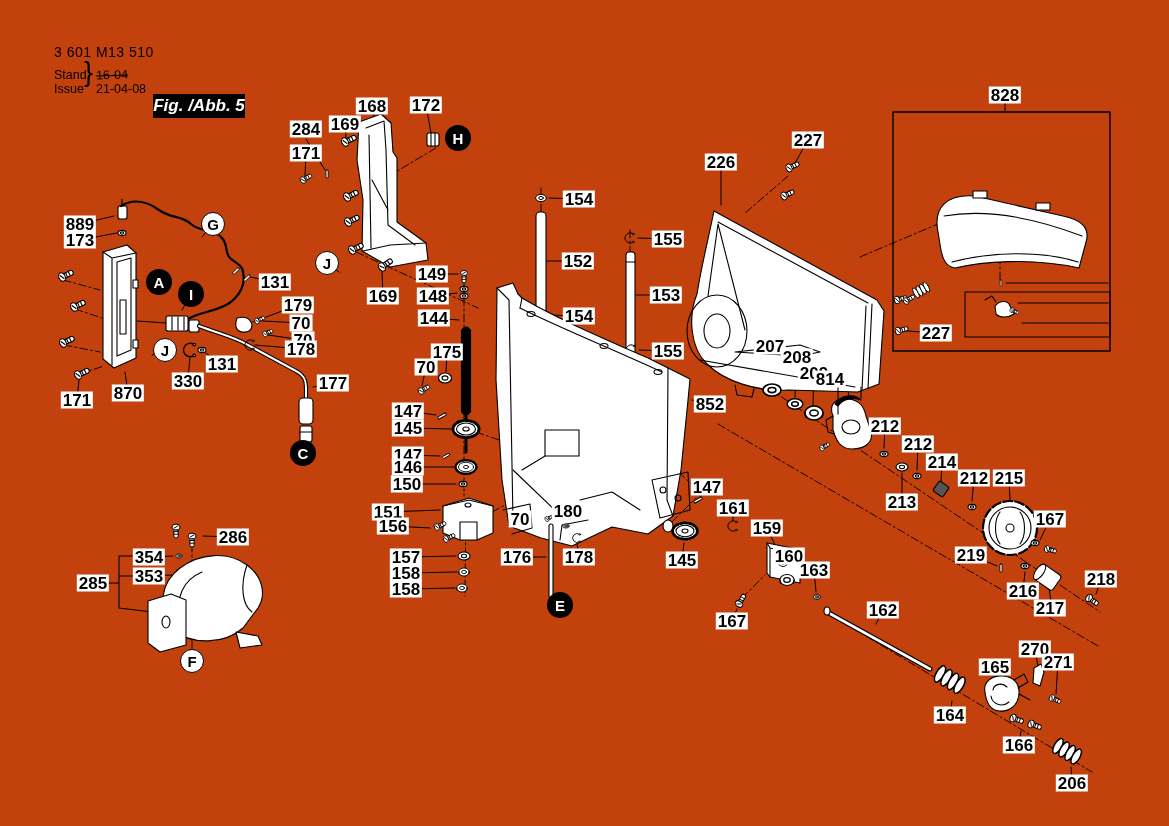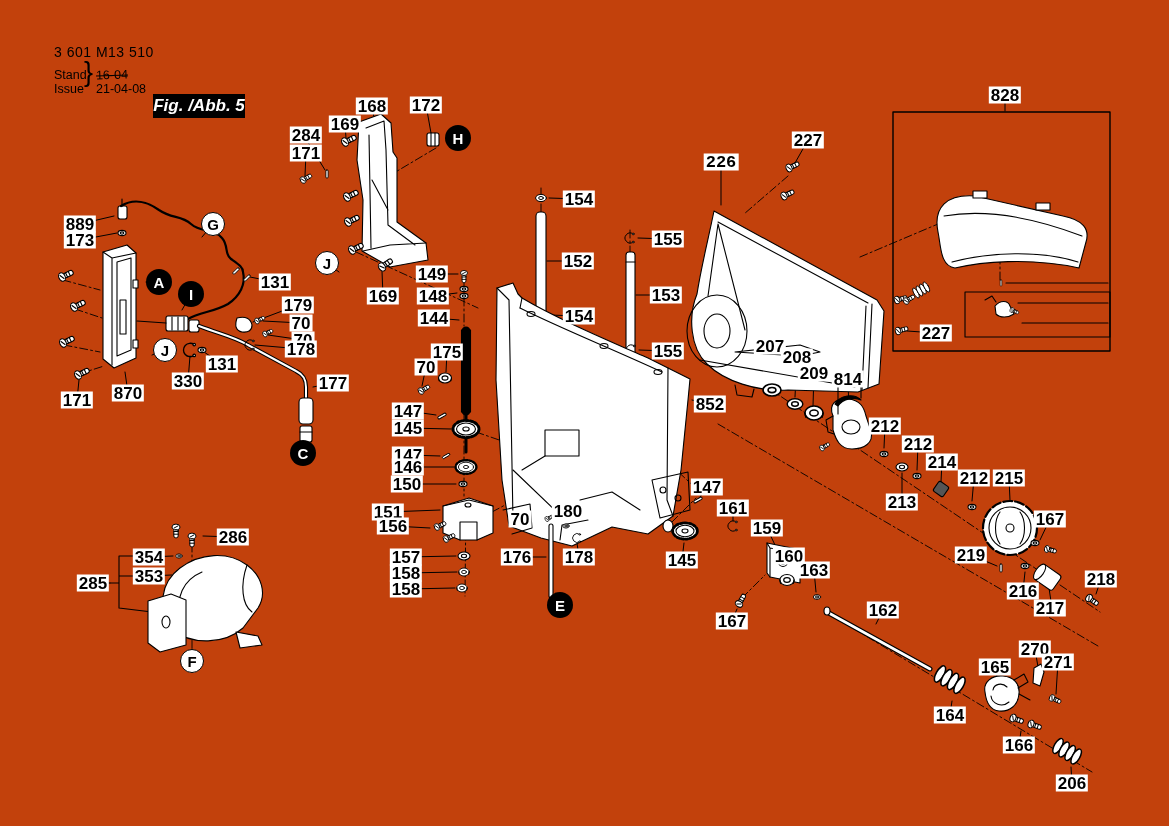--- a/index.html
+++ b/index.html
@@ -445,21 +445,21 @@
     <div class="part-label" style="left: 275px; top: 282px;">131</div>
     <div class="part-label" style="left: 298px; top: 305px;">179</div>
     <div class="part-label" style="left: 301px; top: 323px;">70</div>
     <div class="part-label" style="left: 303px; top: 340px;">70</div>
     <div class="part-label" style="left: 301px; top: 349px;">178</div>
     <div class="part-label" style="left: 222px; top: 364px;">131</div>
     <div class="part-label" style="left: 188px; top: 381px;">330</div>
     <div class="part-label" style="left: 333px; top: 383px;">177</div>
     <div class="part-label" style="left: 128px; top: 393px;">870</div>
     <div class="part-label" style="left: 77px; top: 400px;">171</div>
-    <div class="part-label" style="left: 306px; top: 135px;">284</div>
+    <div class="part-label" style="left: 306px; top: 129px;">284</div>
     <div class="part-label" style="left: 306px; top: 153px;">171</div>
     <div class="part-label" style="left: 345px; top: 124px;">169</div>
     <div class="part-label" style="left: 372px; top: 106px;">168</div>
     <div class="part-label" style="left: 426px; top: 105px;">172</div>
     <div class="part-label" style="left: 383px; top: 296px;">169</div>
     <div class="part-label" style="left: 432px; top: 274px;">149</div>
     <div class="part-label" style="left: 433px; top: 296px;">148</div>
     <div class="part-label" style="left: 434px; top: 318px;">144</div>
     <div class="part-label" style="left: 447px; top: 352px;">175</div>
     <div class="part-label" style="left: 426px; top: 367px;">70</div>
@@ -472,28 +472,28 @@
     <div class="part-label" style="left: 393px; top: 526px;">156</div>
     <div class="part-label" style="left: 406px; top: 557px;">157</div>
     <div class="part-label" style="left: 406px; top: 573px;">158</div>
     <div class="part-label" style="left: 406px; top: 589px;">158</div>
     <div class="part-label" style="left: 579px; top: 199px;">154</div>
     <div class="part-label" style="left: 578px; top: 261px;">152</div>
     <div class="part-label" style="left: 579px; top: 316px;">154</div>
     <div class="part-label" style="left: 668px; top: 239px;">155</div>
     <div class="part-label" style="left: 666px; top: 295px;">153</div>
     <div class="part-label" style="left: 668px; top: 351px;">155</div>
-    <div class="part-label" style="left: 721px; top: 162px; font-family: Liberation Mono, monospace;">226</div>
+    <div class="part-label" style="left: 721px; top: 162px;">226</div>
     <div class="part-label" style="left: 808px; top: 140px;">227</div>
     <div class="part-label" style="left: 1005px; top: 95px;">828</div>
     <div class="part-label" style="left: 936px; top: 333px;">227</div>
     <div class="part-label" style="left: 770px; top: 346px;">207</div>
     <div class="part-label" style="left: 797px; top: 357px;">208</div>
     <div class="part-label" style="left: 814px; top: 373px;">209</div>
-    <div class="part-label" style="left: 848px; top: 379px;">814</div>
+    <div class="part-label" style="left: 830px; top: 379px;">814</div>
     <div class="part-label" style="left: 885px; top: 426px;">212</div>
     <div class="part-label" style="left: 918px; top: 444px;">212</div>
     <div class="part-label" style="left: 942px; top: 462px;">214</div>
     <div class="part-label" style="left: 902px; top: 502px;">213</div>
     <div class="part-label" style="left: 974px; top: 478px;">212</div>
     <div class="part-label" style="left: 1009px; top: 478px;">215</div>
     <div class="part-label" style="left: 1050px; top: 519px;">167</div>
     <div class="part-label" style="left: 971px; top: 555px;">219</div>
     <div class="part-label" style="left: 1023px; top: 591px; text-align: center;">216</div>
     <div class="part-label" style="left: 1050px; top: 608px;">217</div>

